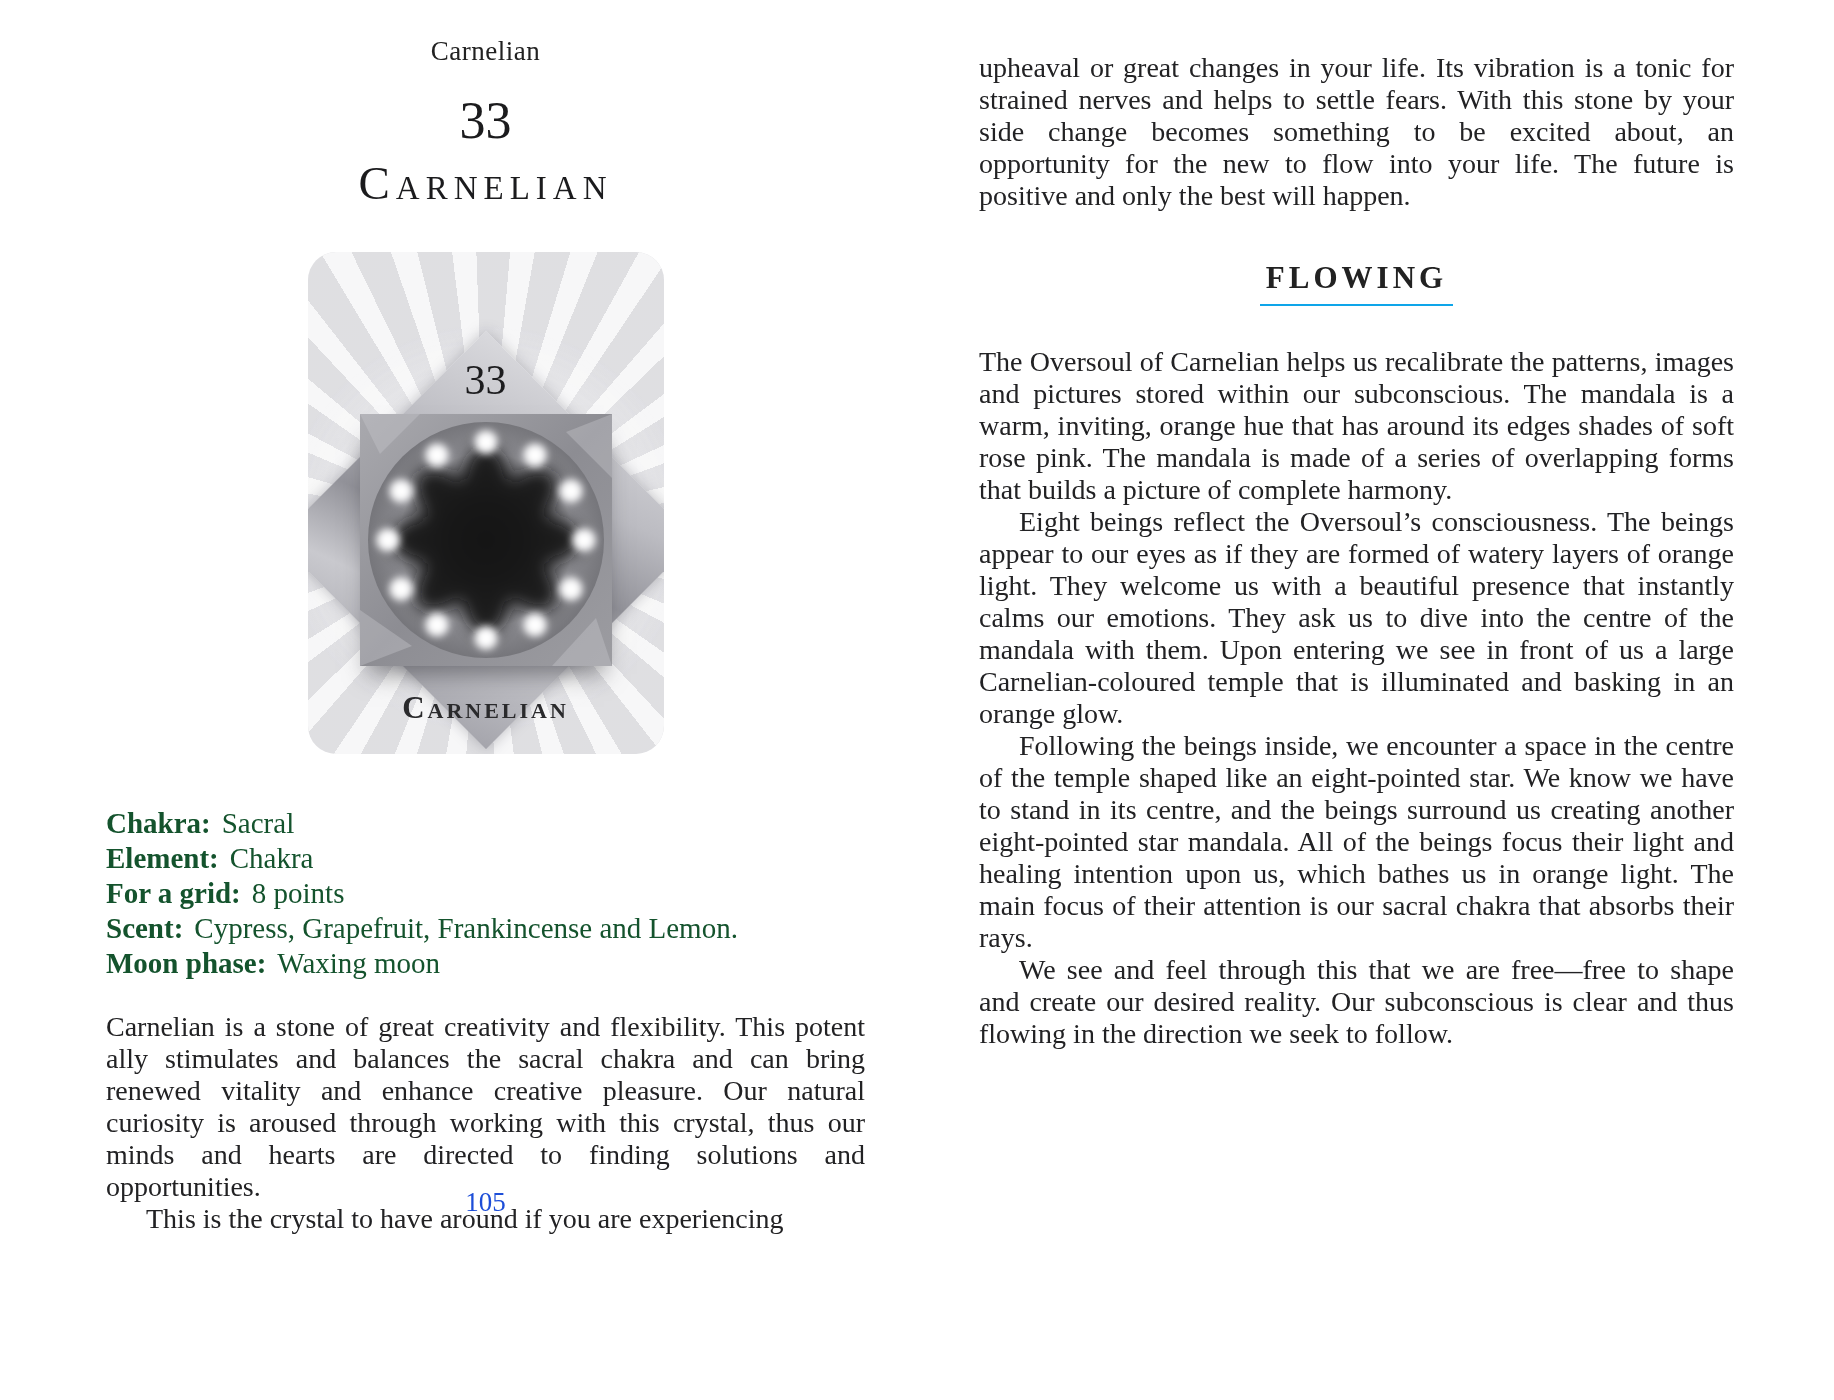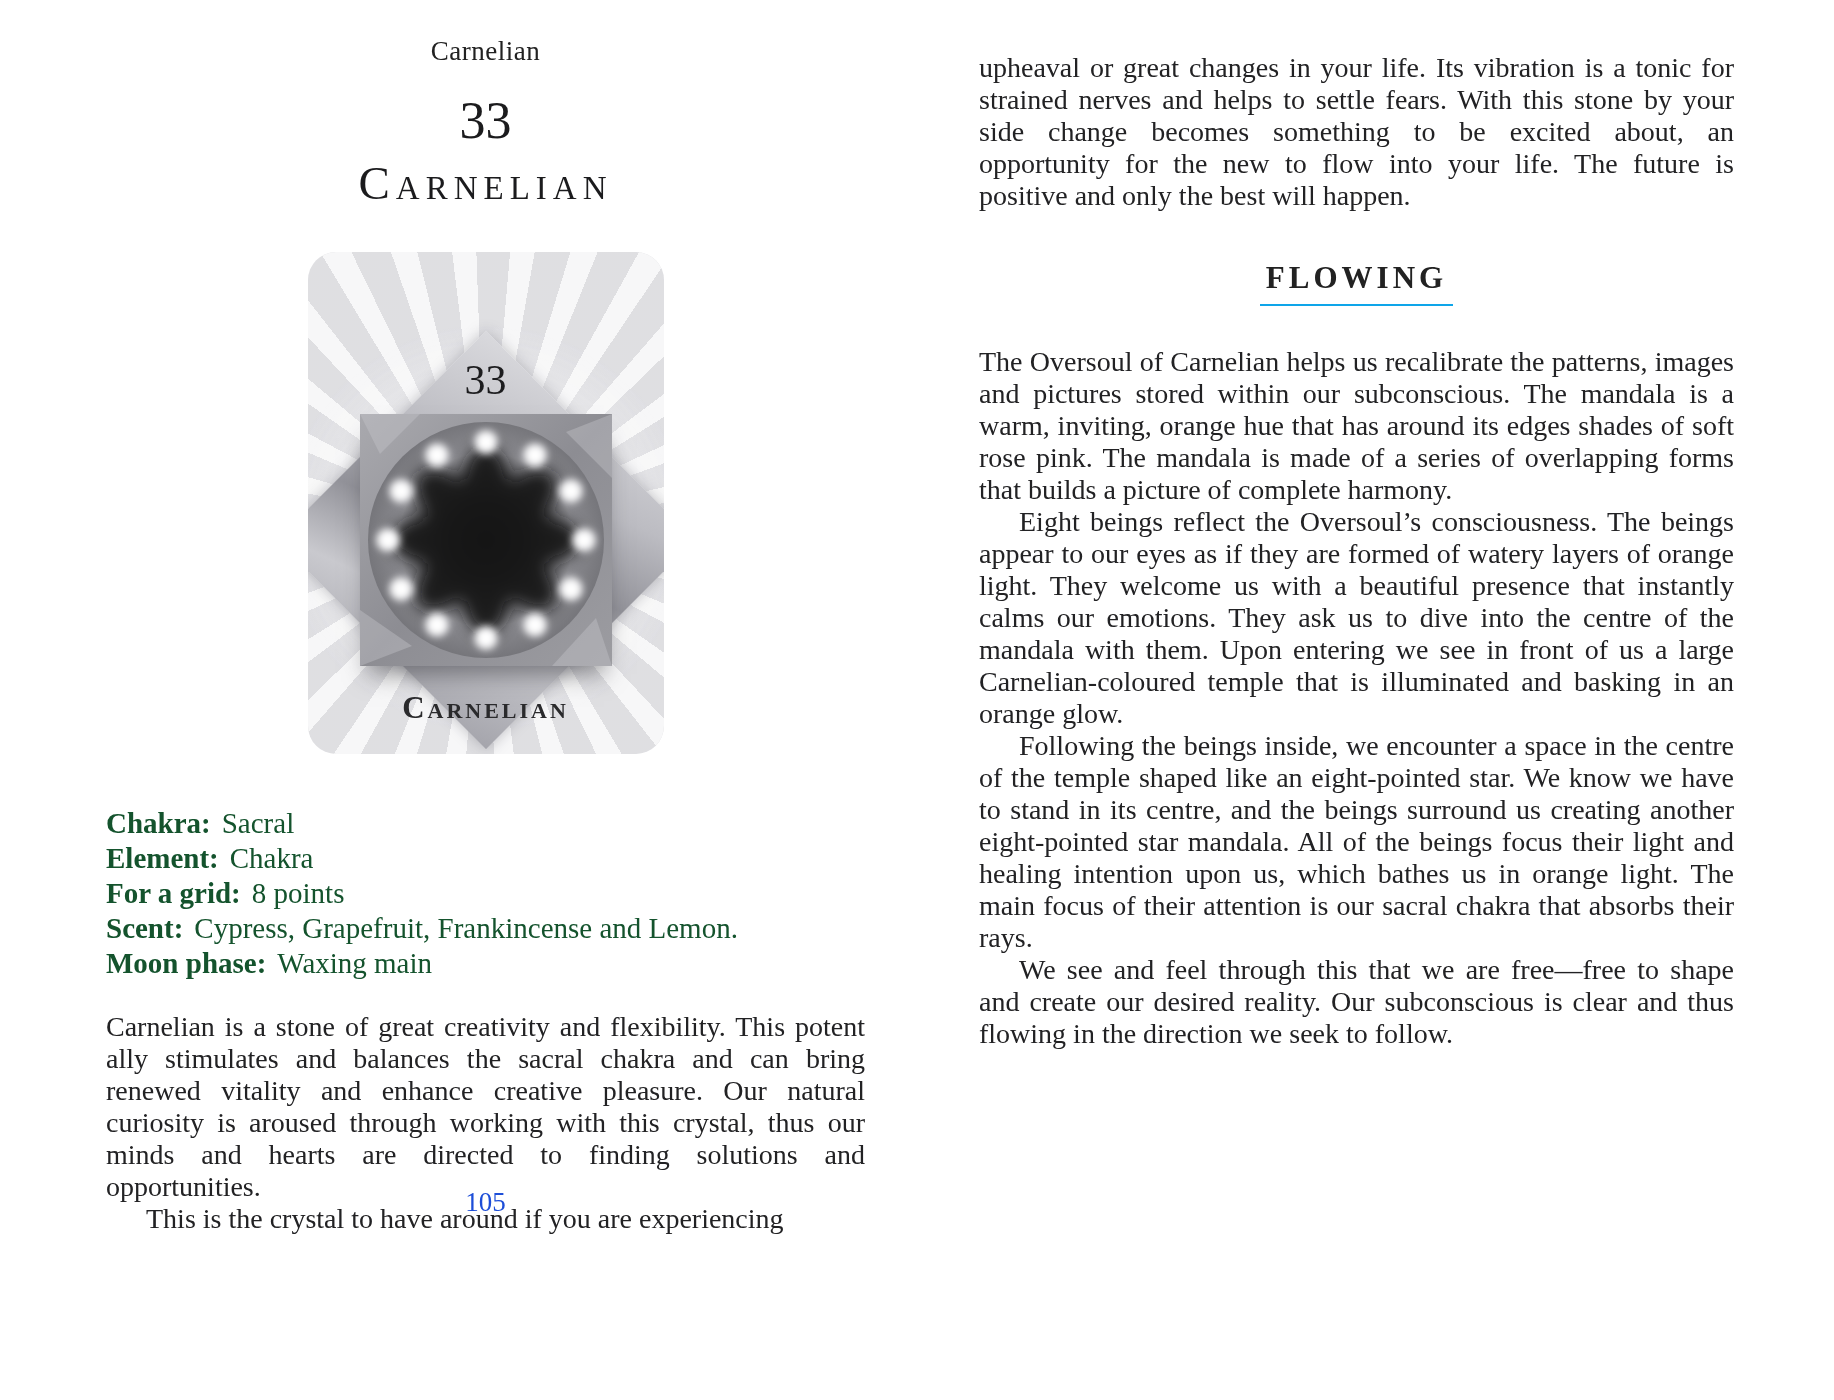--- a/index.html
+++ b/index.html
@@ -241,21 +241,21 @@
 
         <p class="attr-row">
           <span class="attr-label">For a grid:</span><span class="attr-value">8 points</span>
         </p>
 
         <p class="attr-row">
           <span class="attr-label">Scent:</span><span class="attr-value">Cypress, Grapefruit, Frankincense and Lemon.</span>
         </p>
 
         <p class="attr-row">
-          <span class="attr-label">Moon phase:</span><span class="attr-value">Waxing main</span>
+          <span class="attr-label">Moon phase:</span><span class="attr-value">Waxing moon</span>
         </p>
       </div>
 
     <div class="body-text">
 
         <p class="para">Carnelian is a stone of great creativity and flexibility. This potent ally stimulates and balances the sacral chakra and can bring renewed vitality and enhance creative pleasure. Our natural curiosity is aroused through working with this crystal, thus our minds and hearts are directed to finding solutions and opportunities.</p>
 
         <p class="para indent">This is the crystal to have around if you are experiencing</p>
       </div>
 

